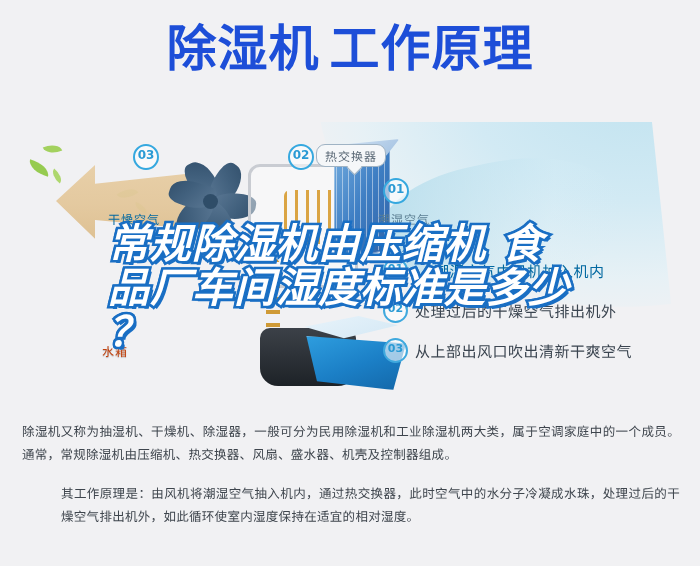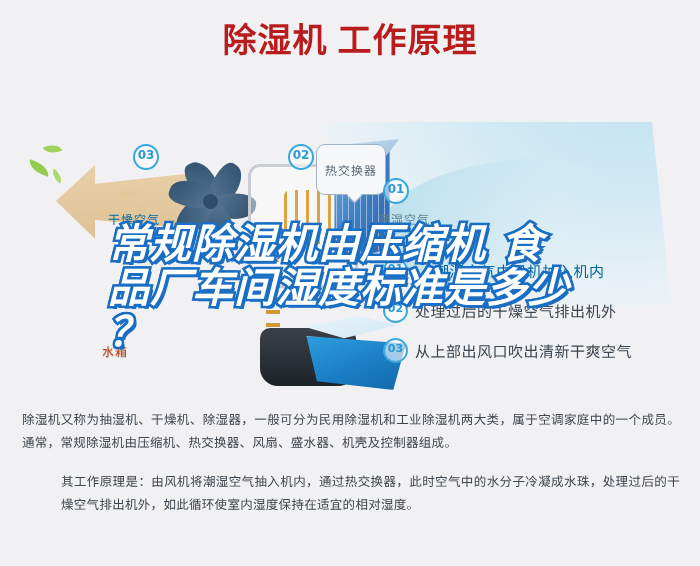--- a/index.html
+++ b/index.html
@@ -27,26 +27,26 @@
   
   .title-wrap {
     position: absolute;
     left: 0;
     top: 24px;
     width: 700px;
     text-align: center;
     white-space: nowrap;
   }
   .title-seg {
-    font-family: Liberation Serif, serif;
-    font-size: 34px;
+    font-family: Liberation Sans, sans-serif;
+    font-size: 50px;
     font-weight: bold;
     letter-spacing: 1px;
     line-height: 1;
-    color: #b91c1c;
+    color: #1d4ed8;
   }
   .title-seg.part-b {
     margin-left: 10px;
     margin-top: 24px;
   }
 
   
   .illus {
     position: absolute;
     left: 0;
@@ -272,21 +272,21 @@
     background: rgba(255,255,255,.55);
   }
   .marker.m02-top { left: 288px; top: 22px; }
   .marker.m01     { left: 383px; top: 56px; }
   .marker.m03     { left: 133px; top: 22px; }
 
   .bubble {
     position: absolute;
     left: 316px;
     top: 22px;
-    padding: 16px 8px;
+    padding: 2px 8px;
     border: 1.5px solid #9fb3c4;
     border-radius: 9px;
     background: #f5f7f9;
     font-size: 12px;
     color: #5d6b78;
     letter-spacing: 1px;
     font-family: "DejaVu Sans", sans-serif;
     white-space: nowrap;
   }
   .bubble::after {
@@ -373,21 +373,21 @@
        0 2px 0 #1a6fc4, 0 -2px 0 #1a6fc4,
        2px 2px 0 #1a6fc4, -2px 2px 0 #1a6fc4,
        2px -2px 0 #1a6fc4, -2px -2px 0 #1a6fc4,
        3px 3px 0 #1a6fc4;
   }
 
   
   .copy {
     position: absolute;
     left: 22px;
-    top: 408px;
+    top: 420px;
     width: 658px;
     font-family: "DejaVu Sans", "Liberation Sans", sans-serif;
   }
   .copy p {
     margin: 0 0 16px 0;
     font-size: 12.5px;
     line-height: 23px;
     color: #3e454d;
     letter-spacing: .3px;
     text-align: justify;

